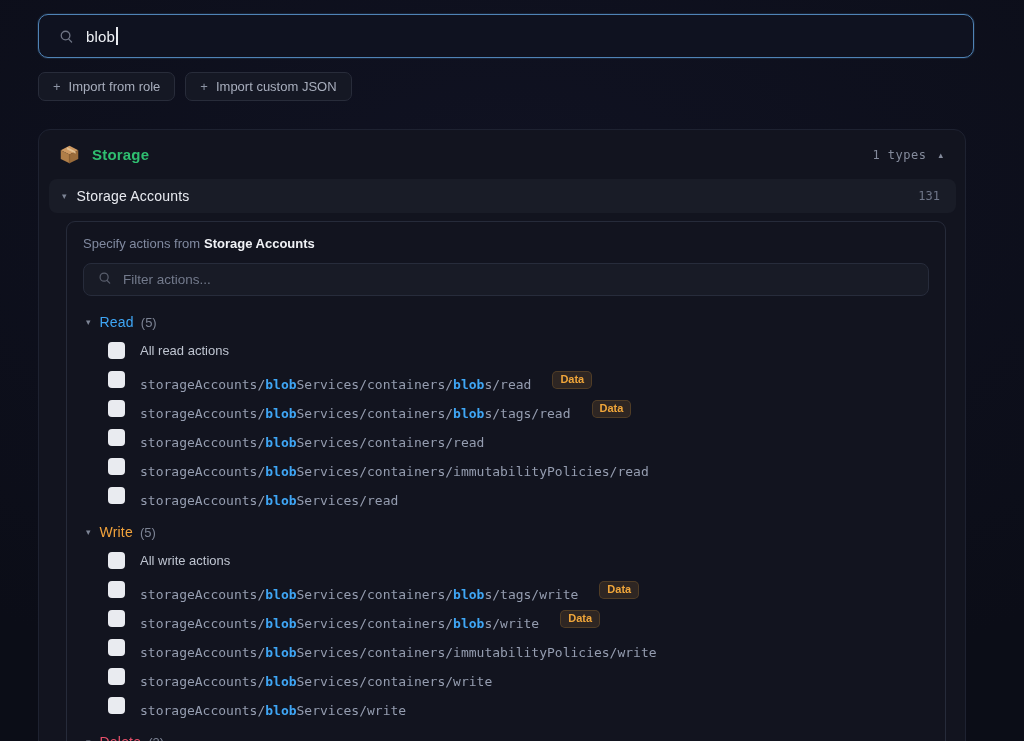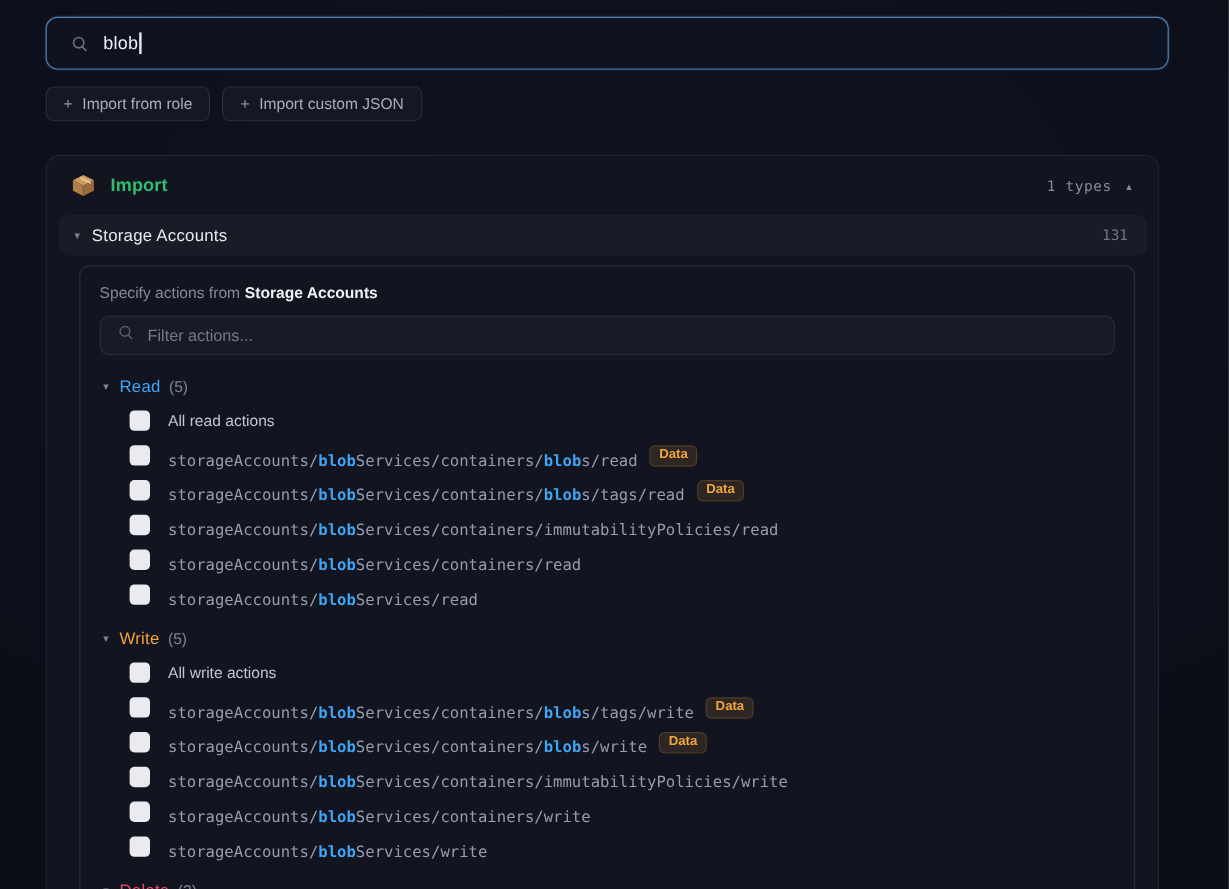--- a/index.html
+++ b/index.html
@@ -82,21 +82,21 @@
   .group-count { font-size: 13px; color: #7d8495; margin-left: 7px; }
   .action-row { display: flex; align-items: center; height: 29px; margin-left: 22px; }
   .cb {
     width: 17px; height: 17px; border-radius: 4px; background: #e9ebf0;
     flex: 0 0 auto; margin-right: 15px; cursor: pointer;
   }
   .plain-label { font-size: 13px; color: #bfc5d1; }
   .path { font-family: "DejaVu Sans Mono", monospace; font-size: 13px; color: #959db0; letter-spacing: 0; margin-top: 10px; }
   .path b.hl { color: #3fa6f5; font-weight: bold; }
   .badge {
-    margin-left: 10px; font-size: 11px; font-weight: bold; color: #f0a63a;
+    margin-left: 21px; font-size: 11px; font-weight: bold; color: #f0a63a;
     background: rgba(240,166,58,0.13); border: 1px solid rgba(240,166,58,0.18);
     border-radius: 5px; padding: 2px 7px 3px; line-height: 1;
   }
 </style>
 </head>
 <body>
 
 <div class="searchbar">
   <span class="sicon">
     <svg width="15" height="15" viewBox="0 0 16 16">
@@ -124,21 +124,21 @@
   <div class="cat-header">
     <span class="cat-icon">
       <svg viewBox="0 0 24 24" width="21" height="21">
         <polygon points="12,2 22,7 12,12 2,7" fill="#cf9a62"></polygon>
         <polygon points="2,7 12,12 12,22 2,17" fill="#b07e48"></polygon>
         <polygon points="22,7 12,12 12,22 22,17" fill="#9a6c3b"></polygon>
         <polygon points="9,3.5 19,8.5 19,11 9,6" fill="#e6c79a" opacity="0.85"></polygon>
         <rect x="11.3" y="12" width="1.4" height="10" fill="#8a5f33"></rect>
       </svg>
     </span>
-    <span class="cat-name" style="color: rgb(47, 190, 112);">Import</span>
+    <span class="cat-name" style="color: rgb(47, 190, 112);">Storage</span>
     <span class="cat-right">
       <span class="cat-types">1 types</span>
       <span class="sort-ico">▴</span>
     </span>
   </div>
 
   <div class="rt-row">
     <span class="rt-caret">▾</span>
     <span class="rt-name">Storage Accounts</span>
     <span class="rt-count">131</span>
@@ -175,25 +175,25 @@
             <span class="path">storageAccounts/<b class="hl">blob</b>Services/containers/<b class="hl">blob</b>s/read</span>
             <span class="badge">Data</span>
           </div>
           <div class="action-row">
             <span class="cb"></span>
             <span class="path">storageAccounts/<b class="hl">blob</b>Services/containers/<b class="hl">blob</b>s/tags/read</span>
             <span class="badge">Data</span>
           </div>
           <div class="action-row">
             <span class="cb"></span>
+            <span class="path">storageAccounts/<b class="hl">blob</b>Services/containers/read</span>
+          </div>
+          <div class="action-row">
+            <span class="cb"></span>
             <span class="path">storageAccounts/<b class="hl">blob</b>Services/containers/immutabilityPolicies/read</span>
-          </div>
-          <div class="action-row">
-            <span class="cb"></span>
-            <span class="path">storageAccounts/<b class="hl">blob</b>Services/containers/read</span>
           </div>
           <div class="action-row">
             <span class="cb"></span>
             <span class="path">storageAccounts/<b class="hl">blob</b>Services/read</span>
           </div>
         </div>
         <div class="group">
           <div class="group-header">
             <span class="group-caret">▾</span>
             <span class="group-name" style="color: rgb(242, 163, 60);">Write</span>

